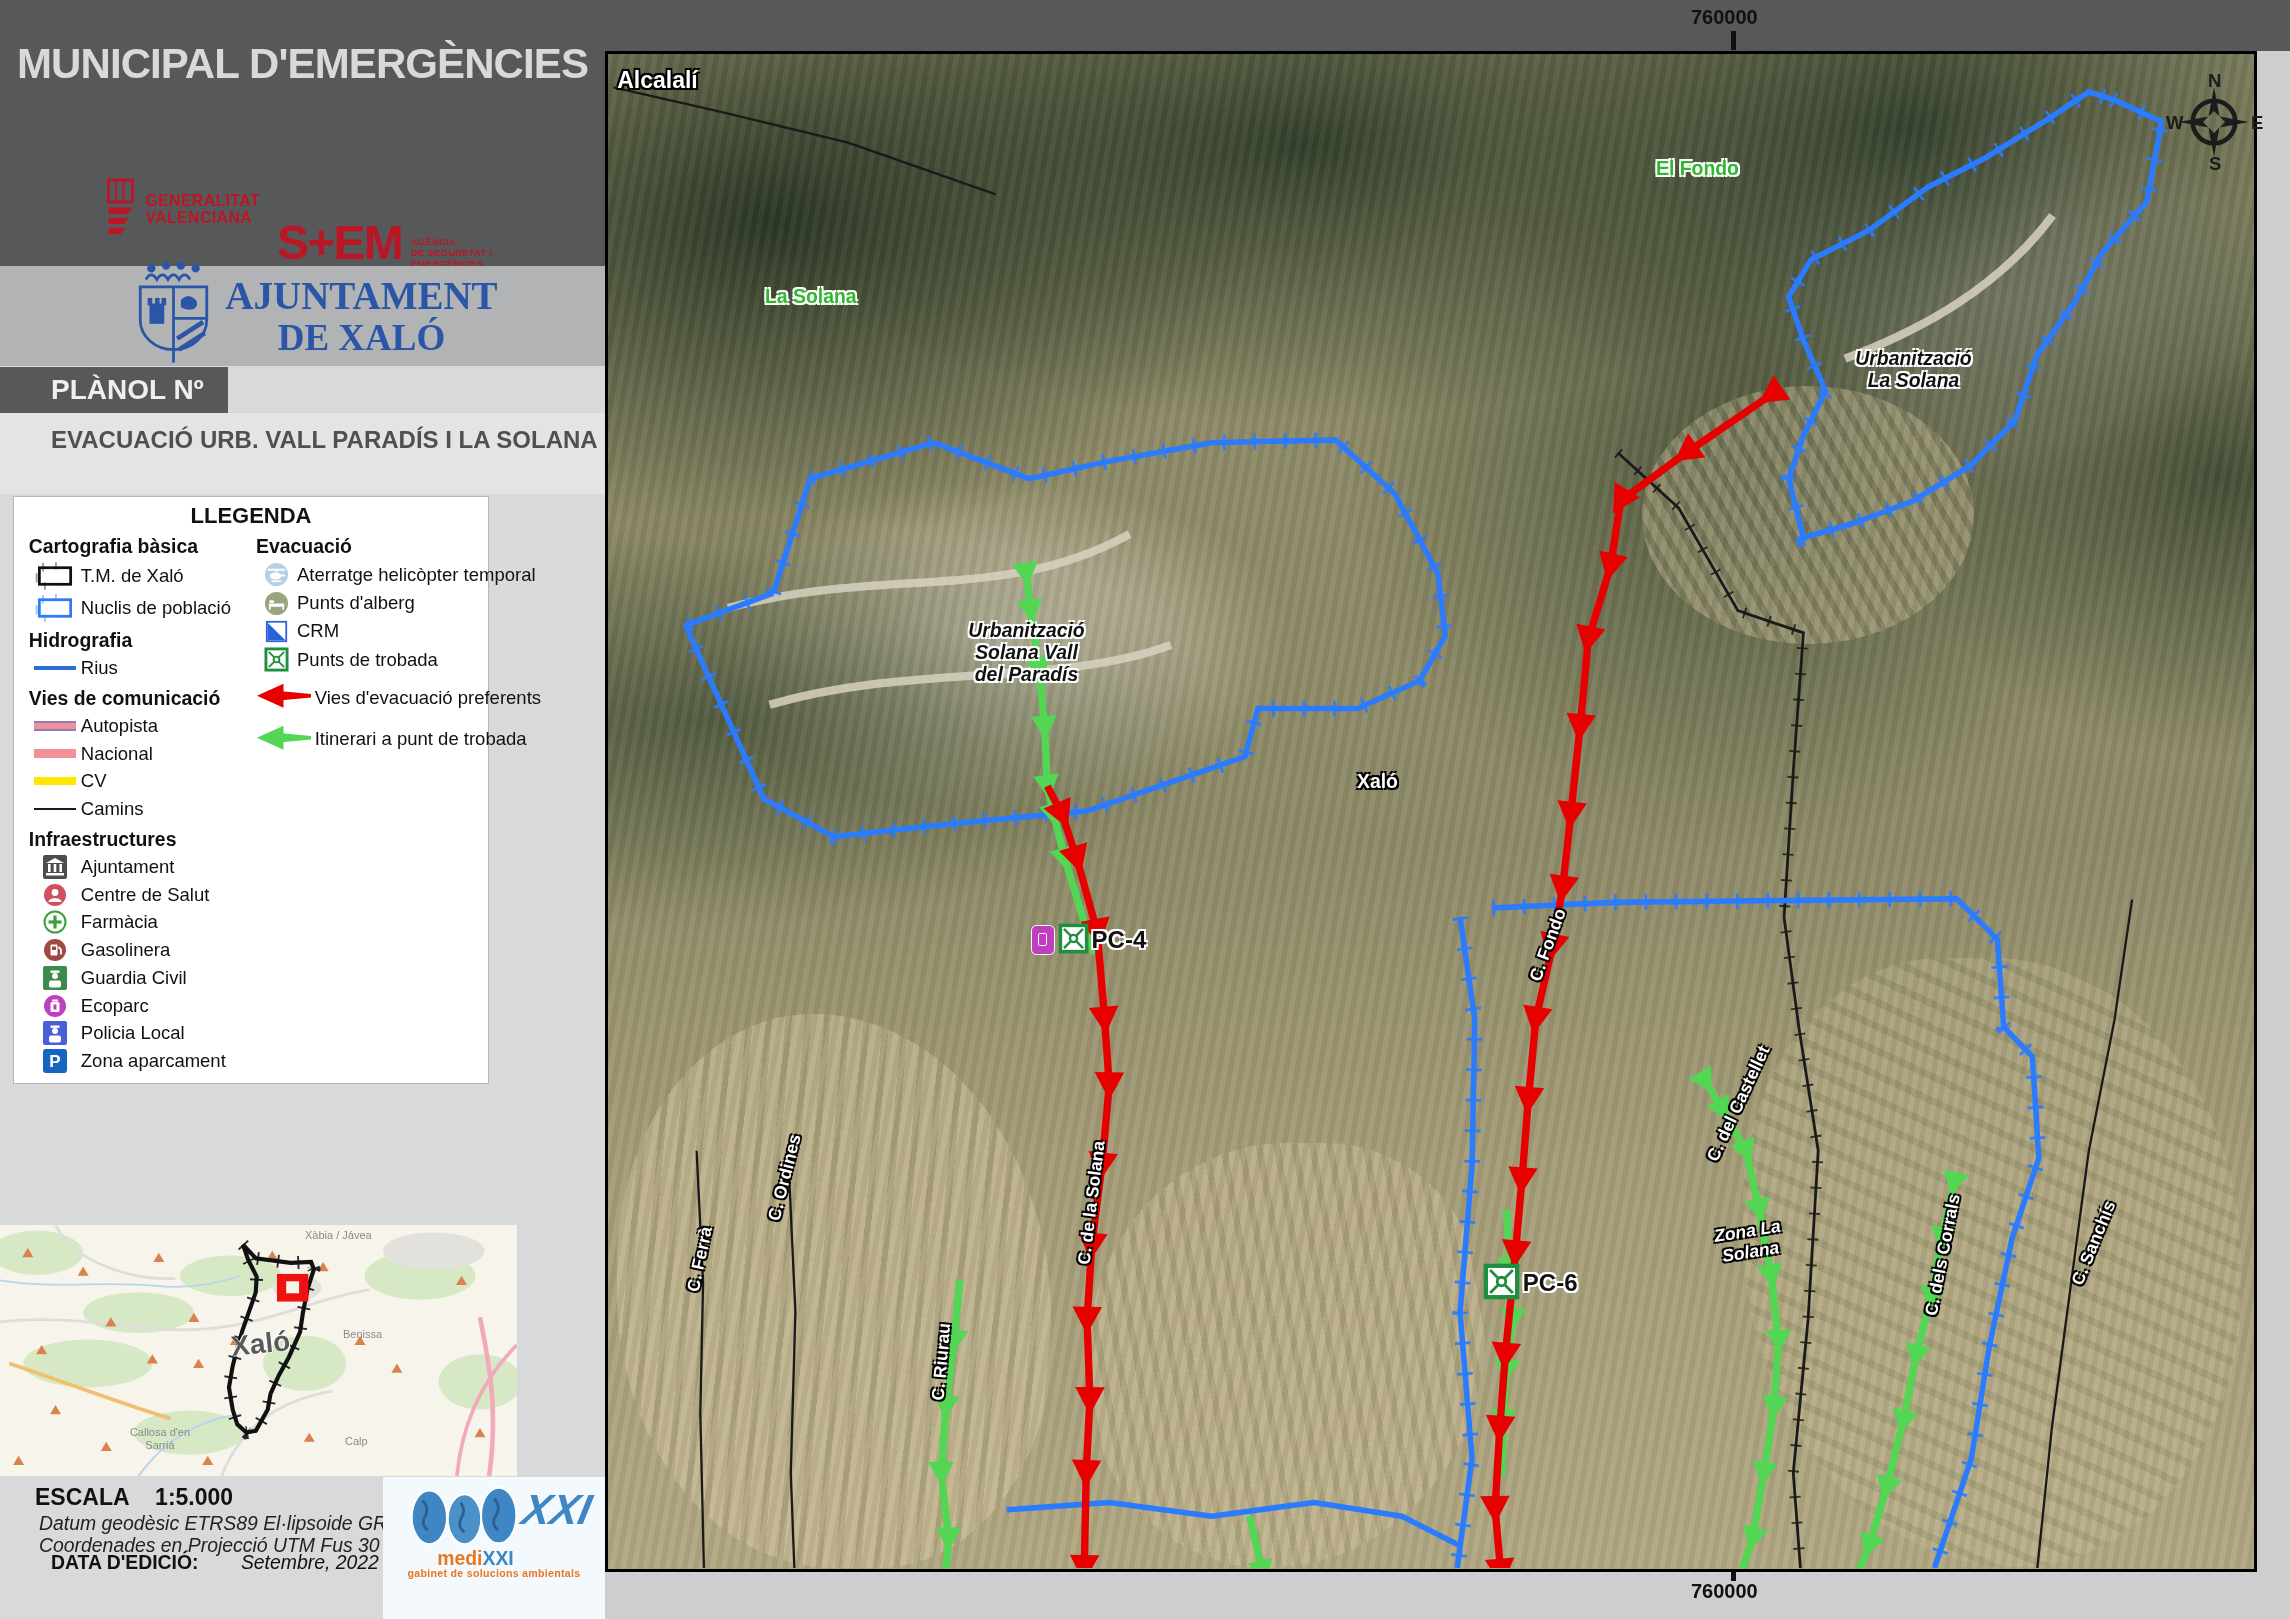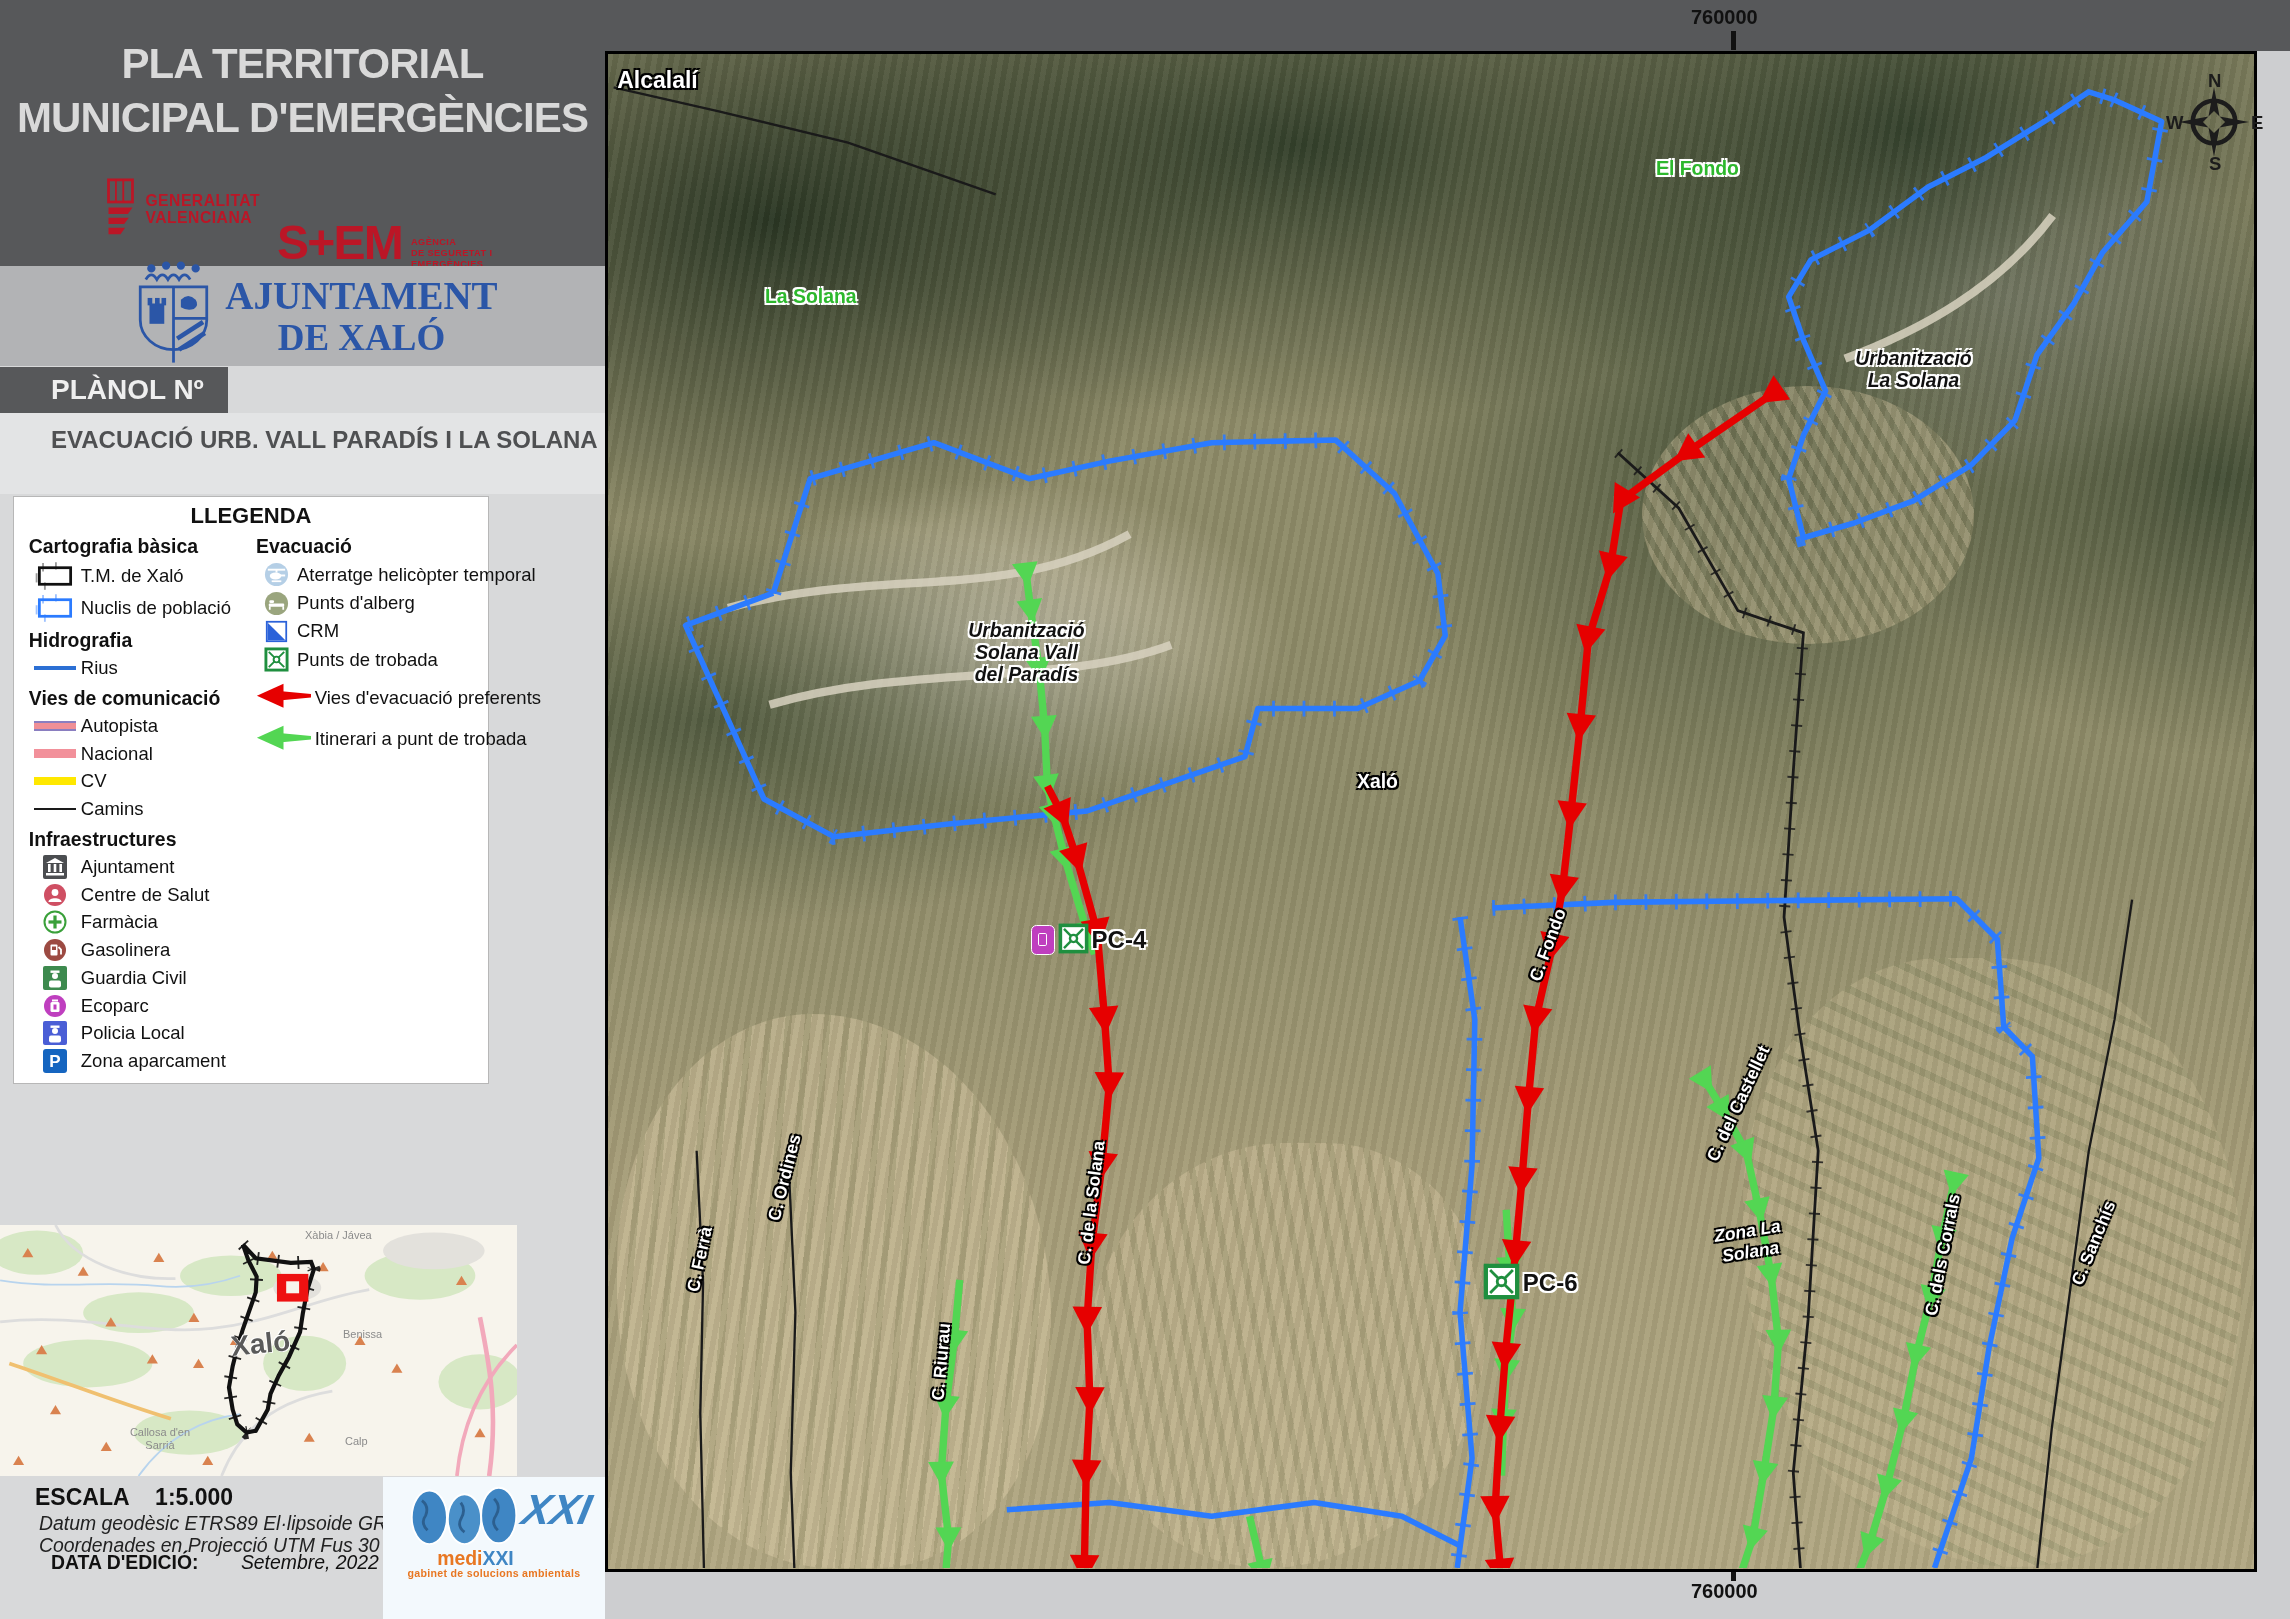--- a/index.html
+++ b/index.html
@@ -133,21 +133,20 @@
 </style>
 </head>
 <body>
 
 <div id="page">
 
   <div id="left-panel">
 
     <div class="header-dark">
       <div class="main-title">
-        <div>PLA TERRITORIAL</div>
         <div>MUNICIPAL D'EMERGÈNCIES</div>
       </div>
       <div class="logo-row">
         <div class="gva-logo">
           <span>
             <svg width="35" height="61" viewBox="0 0 38 66">
               <rect x="6" y="3" width="26" height="24" fill="none" stroke="#bb1626" stroke-width="3"></rect>
               <line x1="14" y1="3" x2="14" y2="27" stroke="#bb1626" stroke-width="2"></line>
               <line x1="22" y1="3" x2="22" y2="27" stroke="#bb1626" stroke-width="2"></line>
               <polygon points="6,33 32,33 27,40 6,40" fill="#bb1626"></polygon>

